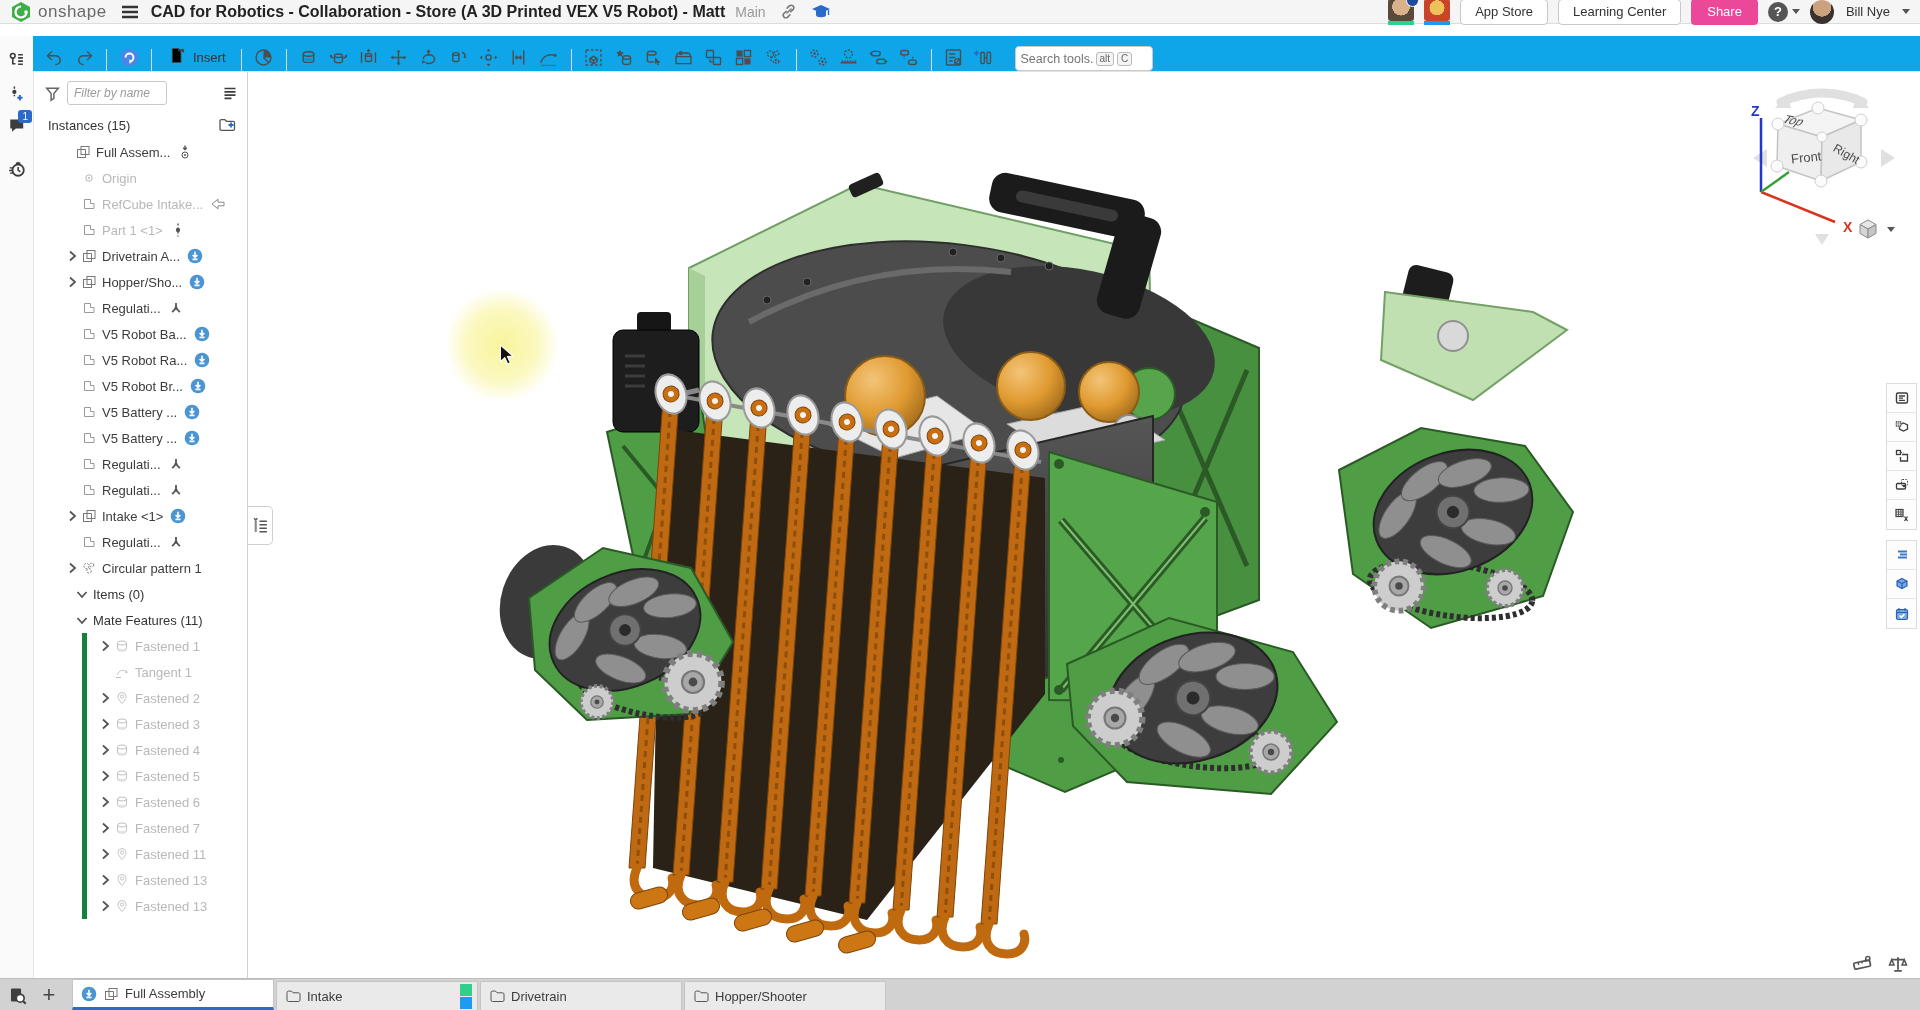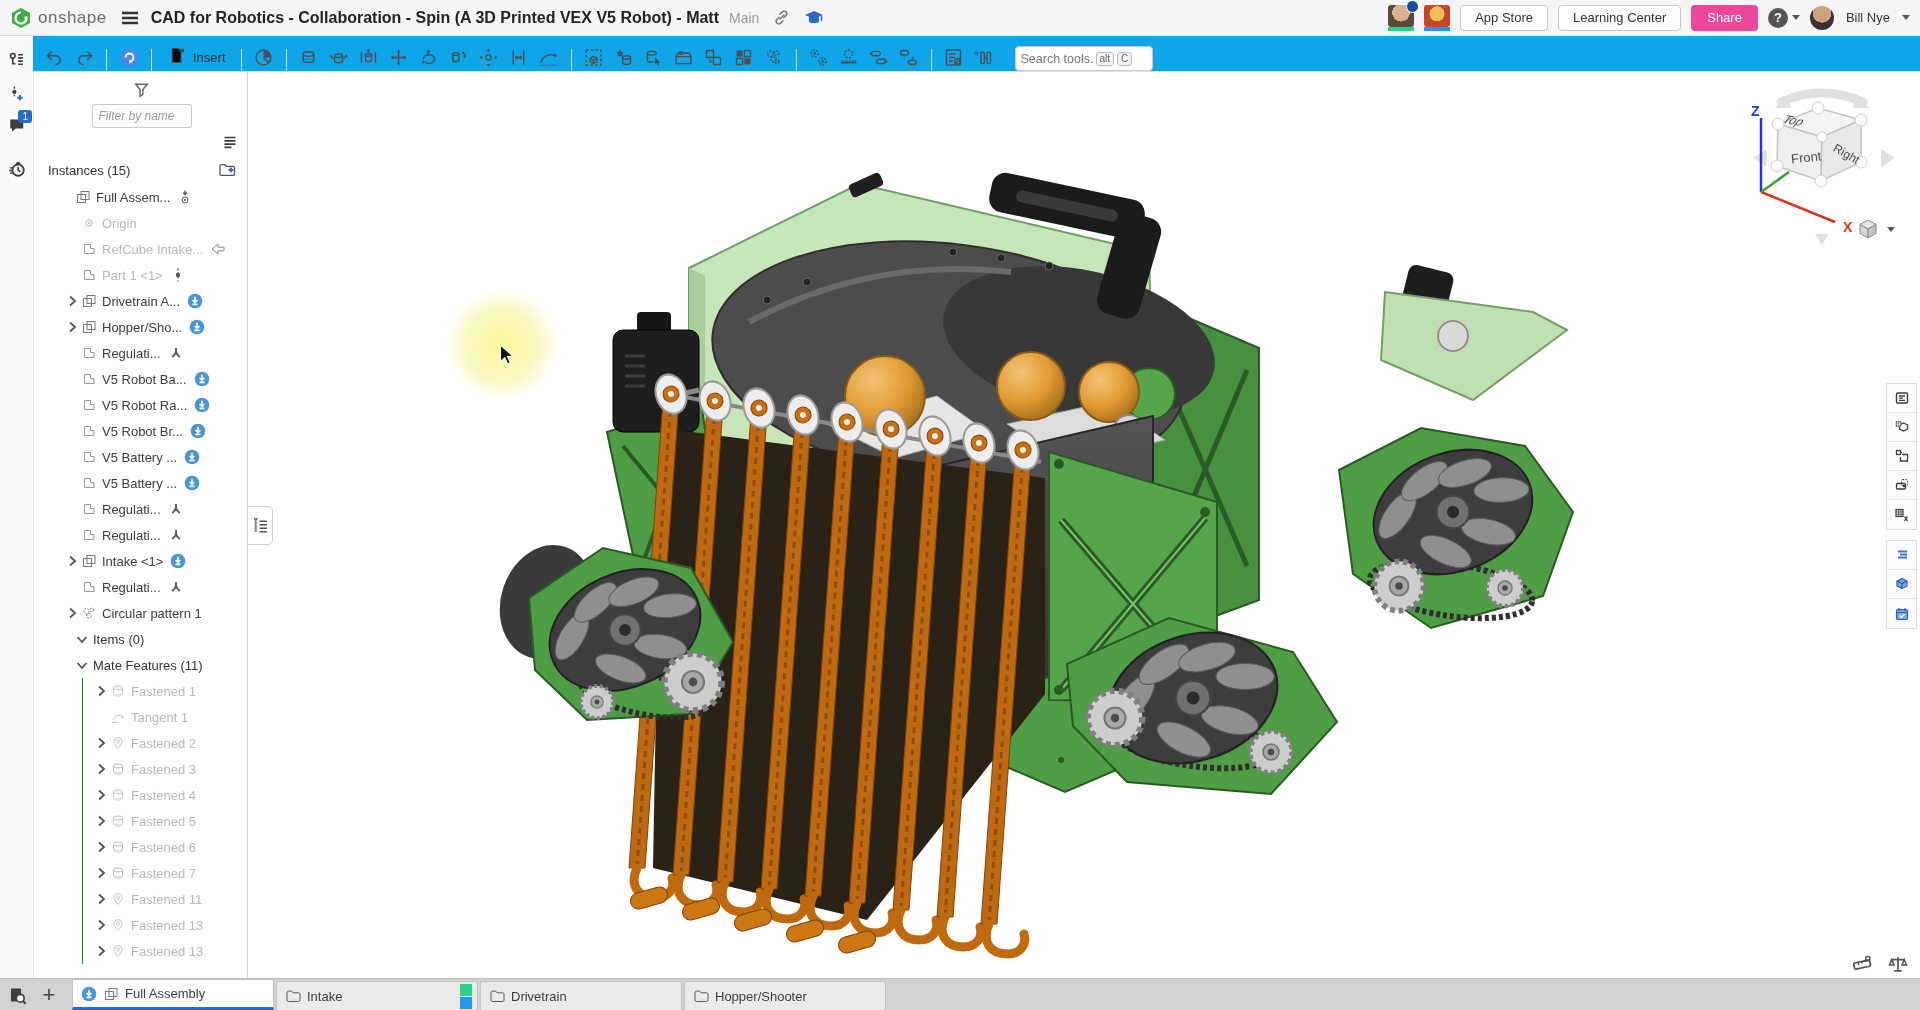--- a/index.html
+++ b/index.html
@@ -1,20 +1,20 @@
 <!DOCTYPE html>
 <html><head>
 <meta charset="utf-8">
 <style>
   * { margin:0; padding:0; box-sizing:border-box; }
   html,body { width:1920px; height:1010px; overflow:hidden; background:#fff;
     font-family:"Liberation Sans","DejaVu Sans",sans-serif; font-size:13px; color:#3a3a3a; }
 
   
-  #header { position:absolute; left:0; top:0; width:1920px; height:36px;
+  #header { position:absolute; left:0; top:0; width:1920px; height:24px;
     background:#f5f5f5; border-bottom:1px solid #ddd; display:flex; align-items:center; padding:0 10px; }
   .logo { display:flex; align-items:center; gap:6px; margin-right:14px; }
   .logo-text { font-size:17px; color:#6a6a6a; letter-spacing:.5px; }
   .hamburger { margin-right:12px; cursor:pointer; }
   .doc-title { font-size:16px; font-weight:bold; color:#222; white-space:nowrap; }
   .workspace { font-size:14px; color:#9a9a9a; margin-left:10px; }
   .hdr-ic { margin-left:14px; }
   #header-right { margin-left:auto; display:flex; align-items:center; gap:10px; }
   .presence { position:relative; width:26px; height:26px; }
   .presence .pic { width:26px; height:22px; border-radius:3px; }
@@ -54,39 +54,39 @@
   
   #left-rail { position:absolute; left:0; top:36px; width:33px; height:942px; background:#fafafa; }
   .rail-btn { width:33px; height:30px; display:flex; align-items:center; justify-content:center;
     cursor:pointer; position:relative; }
   .rail-badge { position:absolute; top:0px; right:1px; background:#2a6ac8; color:#fff; font-size:10px;
     border-radius:3px; padding:1px 4px; }
 
   
   #panel { position:absolute; left:33px; top:72px; width:215px; height:906px; background:#fff;
     border-left:1px solid #e6e6e6; border-right:1px solid #d0d0d0; }
-  .filter-row { display:flex; align-items:center; gap:6px; padding:9px 8px 6px 10px;flex-direction:column; }
+  .filter-row { display:flex; align-items:center; gap:6px; padding:9px 8px 6px 10px; }
   .filter-input { width:100px; height:24px; border:1px solid #c9c9c9; border-radius:3px; padding:0 6px;
     font-size:12px; font-style:italic; color:#555; font-family:inherit; outline:none; }
   .filter-input::placeholder { color:#9a9a9a; }
   .listview-btn { margin-left:auto; cursor:pointer; }
   .instances-hdr { display:flex; align-items:center; padding:6px 10px 6px 14px; font-size:13px; color:#333; }
   .insert-new { margin-left:auto; cursor:pointer; }
   #tree { overflow:hidden; }
   .trow { display:flex; align-items:center; height:26px; cursor:pointer; white-space:nowrap; }
   .trow.d0 { padding-left:24px; }
   .trow.d1 { padding-left:30px; }
   .chev { width:17px; height:16px; display:flex; align-items:center; flex:0 0 auto; }
   .ticon { width:19px; height:16px; display:flex; align-items:center; flex:0 0 auto; }
   .tlabel { font-size:13px; color:#3c3c3c; margin-left:2px; }
   .grayed .tlabel { color:#b8b8b8; }
   .tsuffix { margin-left:7px; display:flex; align-items:center; }
   .section-row { display:flex; align-items:center; height:26px; padding-left:40px; cursor:pointer; }
   .section-row .tlabel { color:#333; }
-  #mates-list { margin-left:48px; border-left:1px solid #15803d; }
+  #mates-list { margin-left:48px; border-left:5px solid #15803d; }
   #mates-list .trow { padding-left:10px; }
   #mates-list .tlabel { color:#b8b8b8; }
   .collapse-tab { position:absolute; left:248px; top:506px; width:25px; height:39px; background:#fff;
     border:1px solid #cfcfcf; border-left:none; border-radius:0 5px 5px 0; display:flex;
     align-items:center; justify-content:center; cursor:pointer; z-index:5; }
 
   
   #viewport { position:absolute; left:249px; top:72px; width:1671px; height:906px; background:#fff; overflow:hidden; }
   #robot-svg { position:absolute; left:0; top:0; }
   .highlight { position:absolute; left:196px; top:216px; width:114px; height:114px; border-radius:50%;
@@ -123,21 +123,21 @@
     <svg width="22" height="22" viewBox="0 0 22 22">
       <polygon points="11,1 20,6 20,16 11,21 2,16 2,6" fill="#3fae49"></polygon>
       <path d="M11 5.5a5.5 5.5 0 1 0 5.5 5.5" stroke="#fff" stroke-width="2.2" fill="none"></path>
       <circle cx="16" cy="11" r="1.8" fill="#fff"></circle>
     </svg>
     <span class="logo-text">onshape</span>
   </div>
   <svg class="hamburger" width="18" height="14" viewBox="0 0 18 14">
     <path d="M1 2h16M1 7h16M1 12h16" stroke="#333" stroke-width="2.4"></path>
   </svg>
-  <span class="doc-title">CAD for Robotics - Collaboration - Spin (A 3D Printed VEX V5 Robot) - Matt</span>
+  <span class="doc-title">CAD for Robotics - Collaboration - Store (A 3D Printed VEX V5 Robot) - Matt</span>
   <span class="workspace">Main</span>
   <svg class="hdr-ic" width="17" height="17" viewBox="0 0 17 17">
     <path d="M7 10l4-4M6.2 8.2L4 10.4a2.6 2.6 0 0 0 3.7 3.7l2.2-2.2M10.8 8.8L13 6.6a2.6 2.6 0 0 0-3.7-3.7L7.1 5.1" stroke="#777" stroke-width="1.5" fill="none" stroke-linecap="round"></path>
   </svg>
   <svg class="hdr-ic" width="20" height="16" viewBox="0 0 20 16">
     <polygon points="10,1 19,5 10,9 1,5" fill="#2a6ac8"></polygon>
     <path d="M5 7v4c0 1.3 2.2 2.3 5 2.3s5-1 5-2.3V7" fill="#2a6ac8"></path>
     <path d="M17.5 6v5" stroke="#2a6ac8" stroke-width="1.4"></path>
   </svg>
   <div id="header-right">

